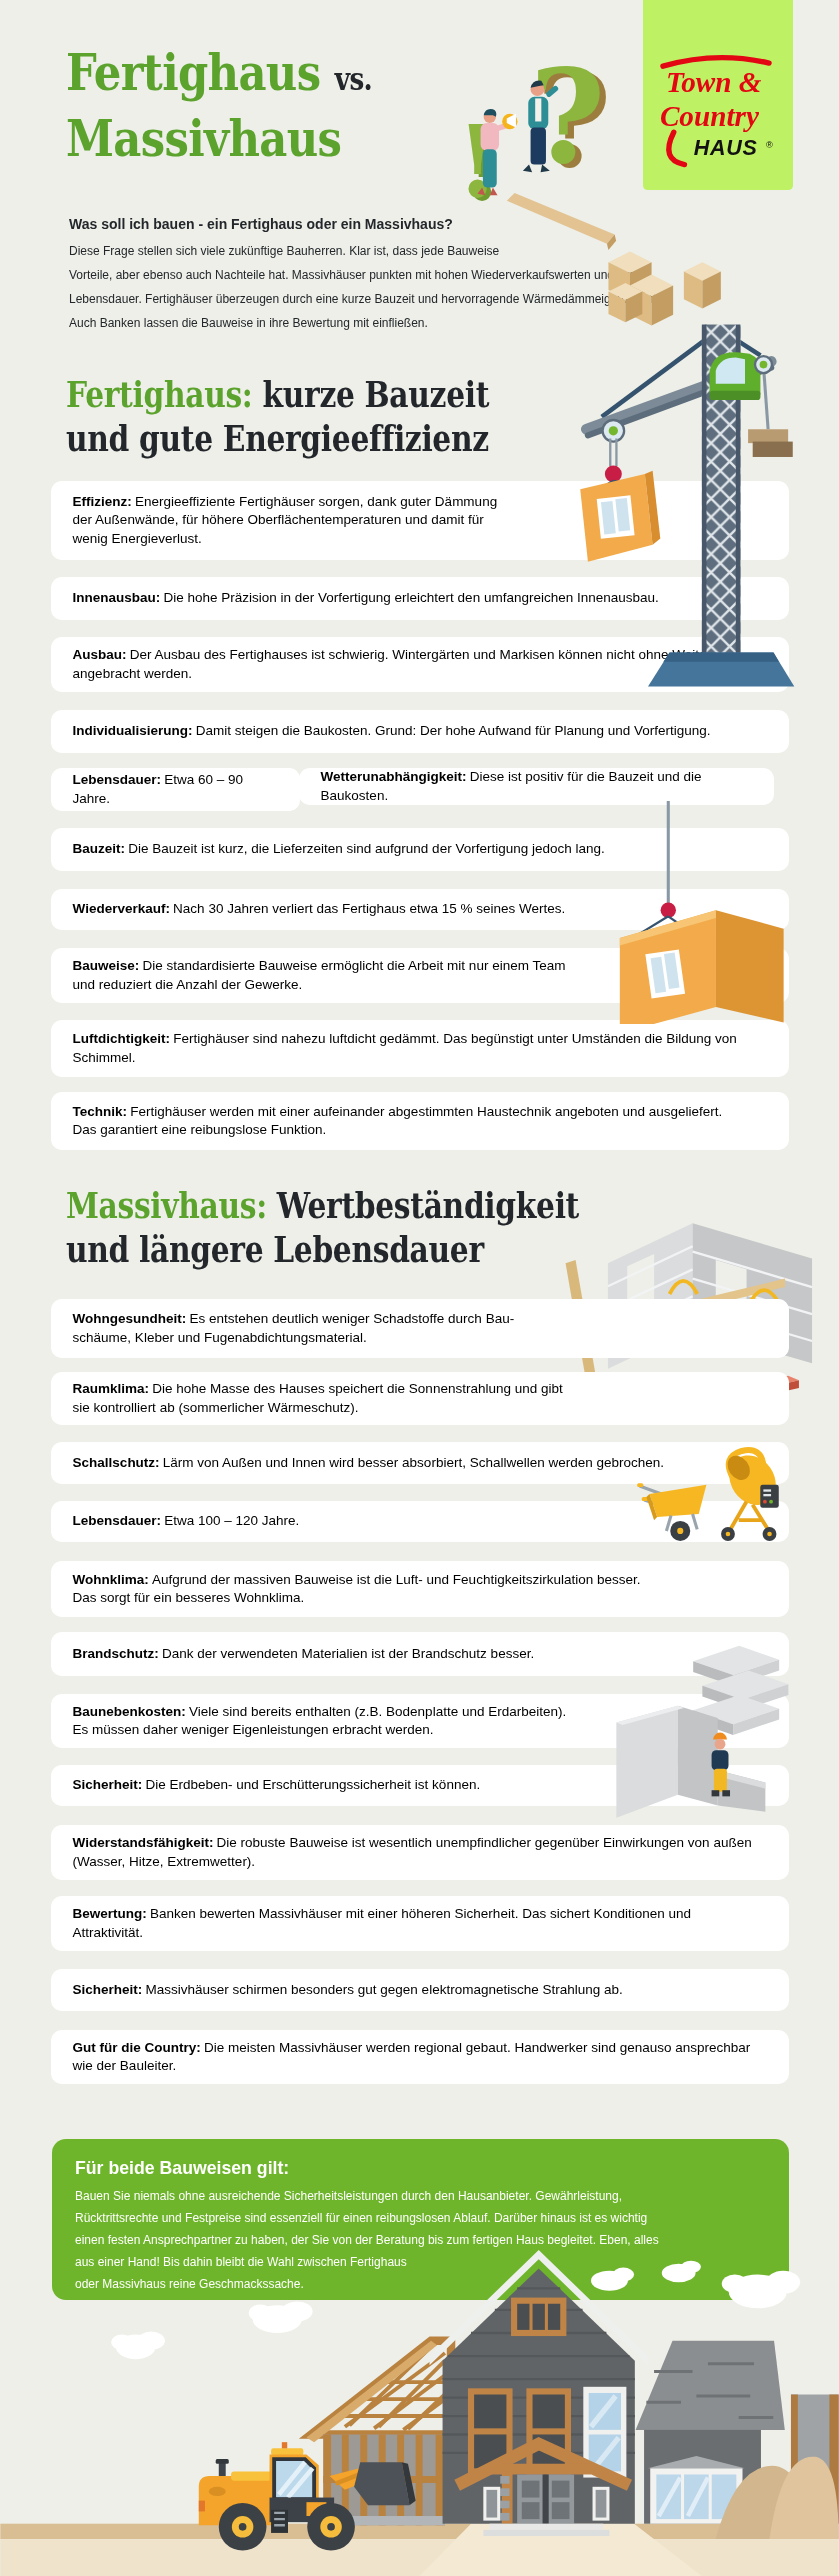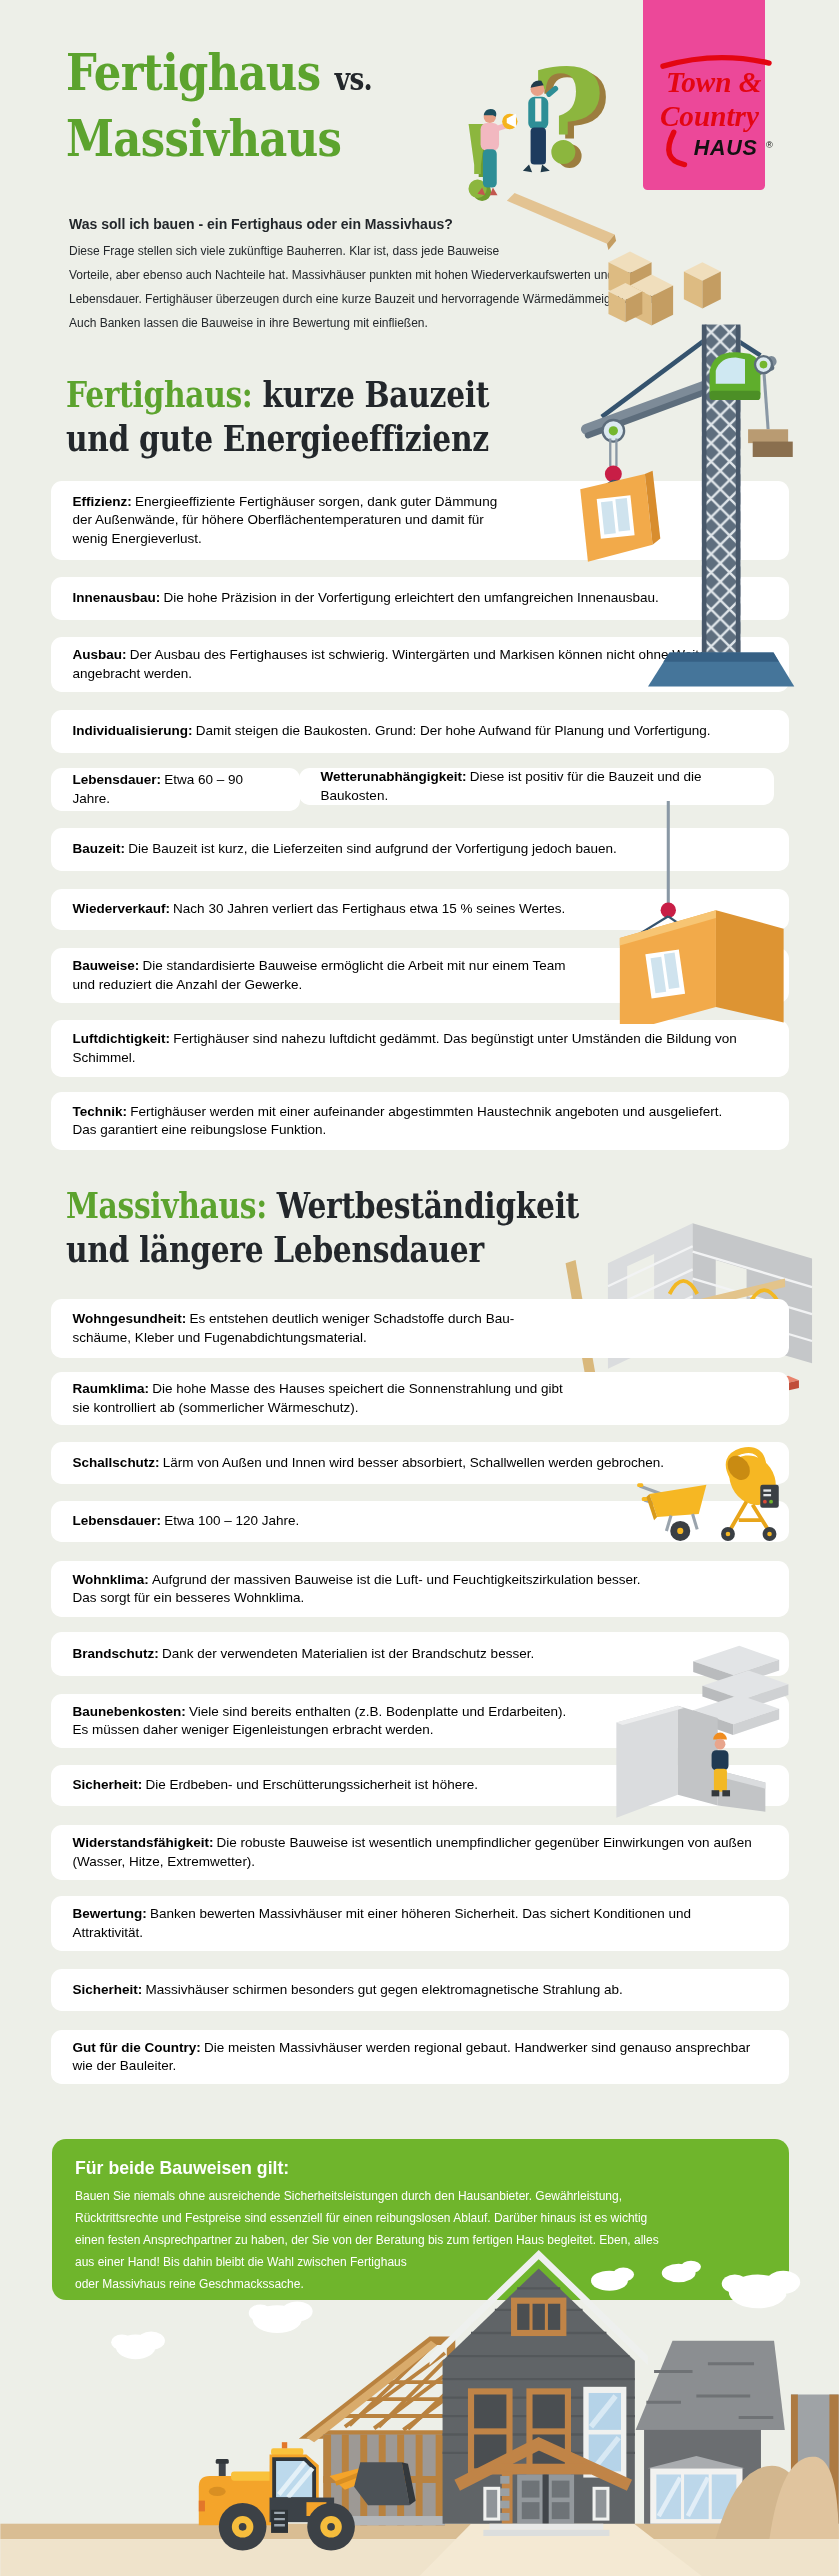--- a/index.html
+++ b/index.html
@@ -18,21 +18,21 @@
   
   .intro-q{position:absolute;left:69px;top:216px;margin:0;font-size:14px;font-weight:bold;}
   .intro-p{position:absolute;left:69px;top:239px;margin:0;font-size:12px;line-height:24px;white-space:pre-line;}
   
   .card{position:absolute;left:51px;width:738px;background:#ffffff;border-radius:10.8px;
         display:flex;align-items:center;box-sizing:border-box;padding:0 21.6px;}
   .card p{margin:0;font-size:13.5px;line-height:18.5px;color:#000000;}
   .card b{margin-right:3.1px;}
   .tx{white-space:pre-line;}
   
-  .logo{position:absolute;left:643px;top:0;width:122px;height:190px;background:#ec4899;border-radius:0 0 4.6px 4.6px;}
+  .logo{position:absolute;left:643px;top:0;width:150px;height:190px;background:#bef264;border-radius:0 0 4.6px 4.6px;}
   
   .gbox{position:absolute;left:52px;top:2139px;width:737px;height:161px;background:#6fb52c;border-radius:14px;
         color:#ffffff;box-sizing:border-box;padding:19px 23px;}
   .gbox h3{margin:0 0 7px 0;font-size:17.7px;line-height:20px;}
   .gbox p{margin:0;font-size:12px;line-height:22px;white-space:pre-line;}
   .deco{position:absolute;pointer-events:none;}
 </style>
 </head>
 <body>
 
@@ -123,21 +123,21 @@
   <div class="card" style="top:710px;height:43px">
       <p><b>Individualisierung:</b><span class="tx">Damit steigen die Baukosten. Grund: Der hohe Aufwand für Planung und Vorfertigung.</span></p>
     </div>
   <div class="card" style="top:768px;height:43px;width:249px">
       <p><b>Lebensdauer:</b><span class="tx">Etwa 60 – 90 Jahre.</span></p>
     </div>
   <div class="card" style="top:768px;height:37px;left:299px;width:475px">
       <p><b>Wetterunabhängigkeit:</b><span class="tx">Diese ist positiv für die Bauzeit und die Baukosten.</span></p>
     </div>
   <div class="card" style="top:828px;height:43px">
-      <p><b>Bauzeit:</b><span class="tx">Die Bauzeit ist kurz, die Lieferzeiten sind aufgrund der Vorfertigung jedoch bauen.</span></p>
+      <p><b>Bauzeit:</b><span class="tx">Die Bauzeit ist kurz, die Lieferzeiten sind aufgrund der Vorfertigung jedoch lang.</span></p>
     </div>
   <div class="card" style="top:889px;height:41px">
       <p><b>Wiederverkauf:</b><span class="tx">Nach 30 Jahren verliert das Fertighaus etwa 15 % seines Wertes.</span></p>
     </div>
   <div class="card" style="top:948px;height:55px">
       <p><b>Bauweise:</b><span class="tx">Die standardisierte Bauweise ermöglicht die Arbeit mit nur einem Team
 und reduziert die Anzahl der Gewerke.</span></p>
     </div>
   <div class="card" style="top:1020px;height:57px">
       <p><b>Luftdichtigkeit:</b><span class="tx">Fertighäuser sind nahezu luftdicht gedämmt. Das begünstigt unter Umständen die Bildung von
@@ -255,21 +255,21 @@
 Das sorgt für ein besseres Wohnklima.</span></p>
     </div>
   <div class="card" style="top:1632px;height:44px">
       <p><b>Brandschutz:</b><span class="tx">Dank der verwendeten Materialien ist der Brandschutz besser.</span></p>
     </div>
   <div class="card" style="top:1694px;height:54px">
       <p><b>Baunebenkosten:</b><span class="tx">Viele sind bereits enthalten (z.B. Bodenplatte und Erdarbeiten).
 Es müssen daher weniger Eigenleistungen erbracht werden.</span></p>
     </div>
   <div class="card" style="top:1765px;height:41px">
-      <p><b>Sicherheit:</b><span class="tx">Die Erdbeben- und Erschütterungssicherheit ist höhere.</span></p>
+      <p><b>Sicherheit:</b><span class="tx">Die Erdbeben- und Erschütterungssicherheit ist können.</span></p>
     </div>
   <div class="card" style="top:1825px;height:55px">
       <p><b>Widerstandsfähigkeit:</b><span class="tx">Die robuste Bauweise ist wesentlich unempfindlicher gegenüber Einwirkungen von außen
 (Wasser, Hitze, Extremwetter).</span></p>
     </div>
   <div class="card" style="top:1896px;height:55px">
       <p><b>Bewertung:</b><span class="tx">Banken bewerten Massivhäuser mit einer höheren Sicherheit. Das sichert Konditionen und
 Attraktivität.</span></p>
     </div>
   <div class="card" style="top:1969px;height:42px">

